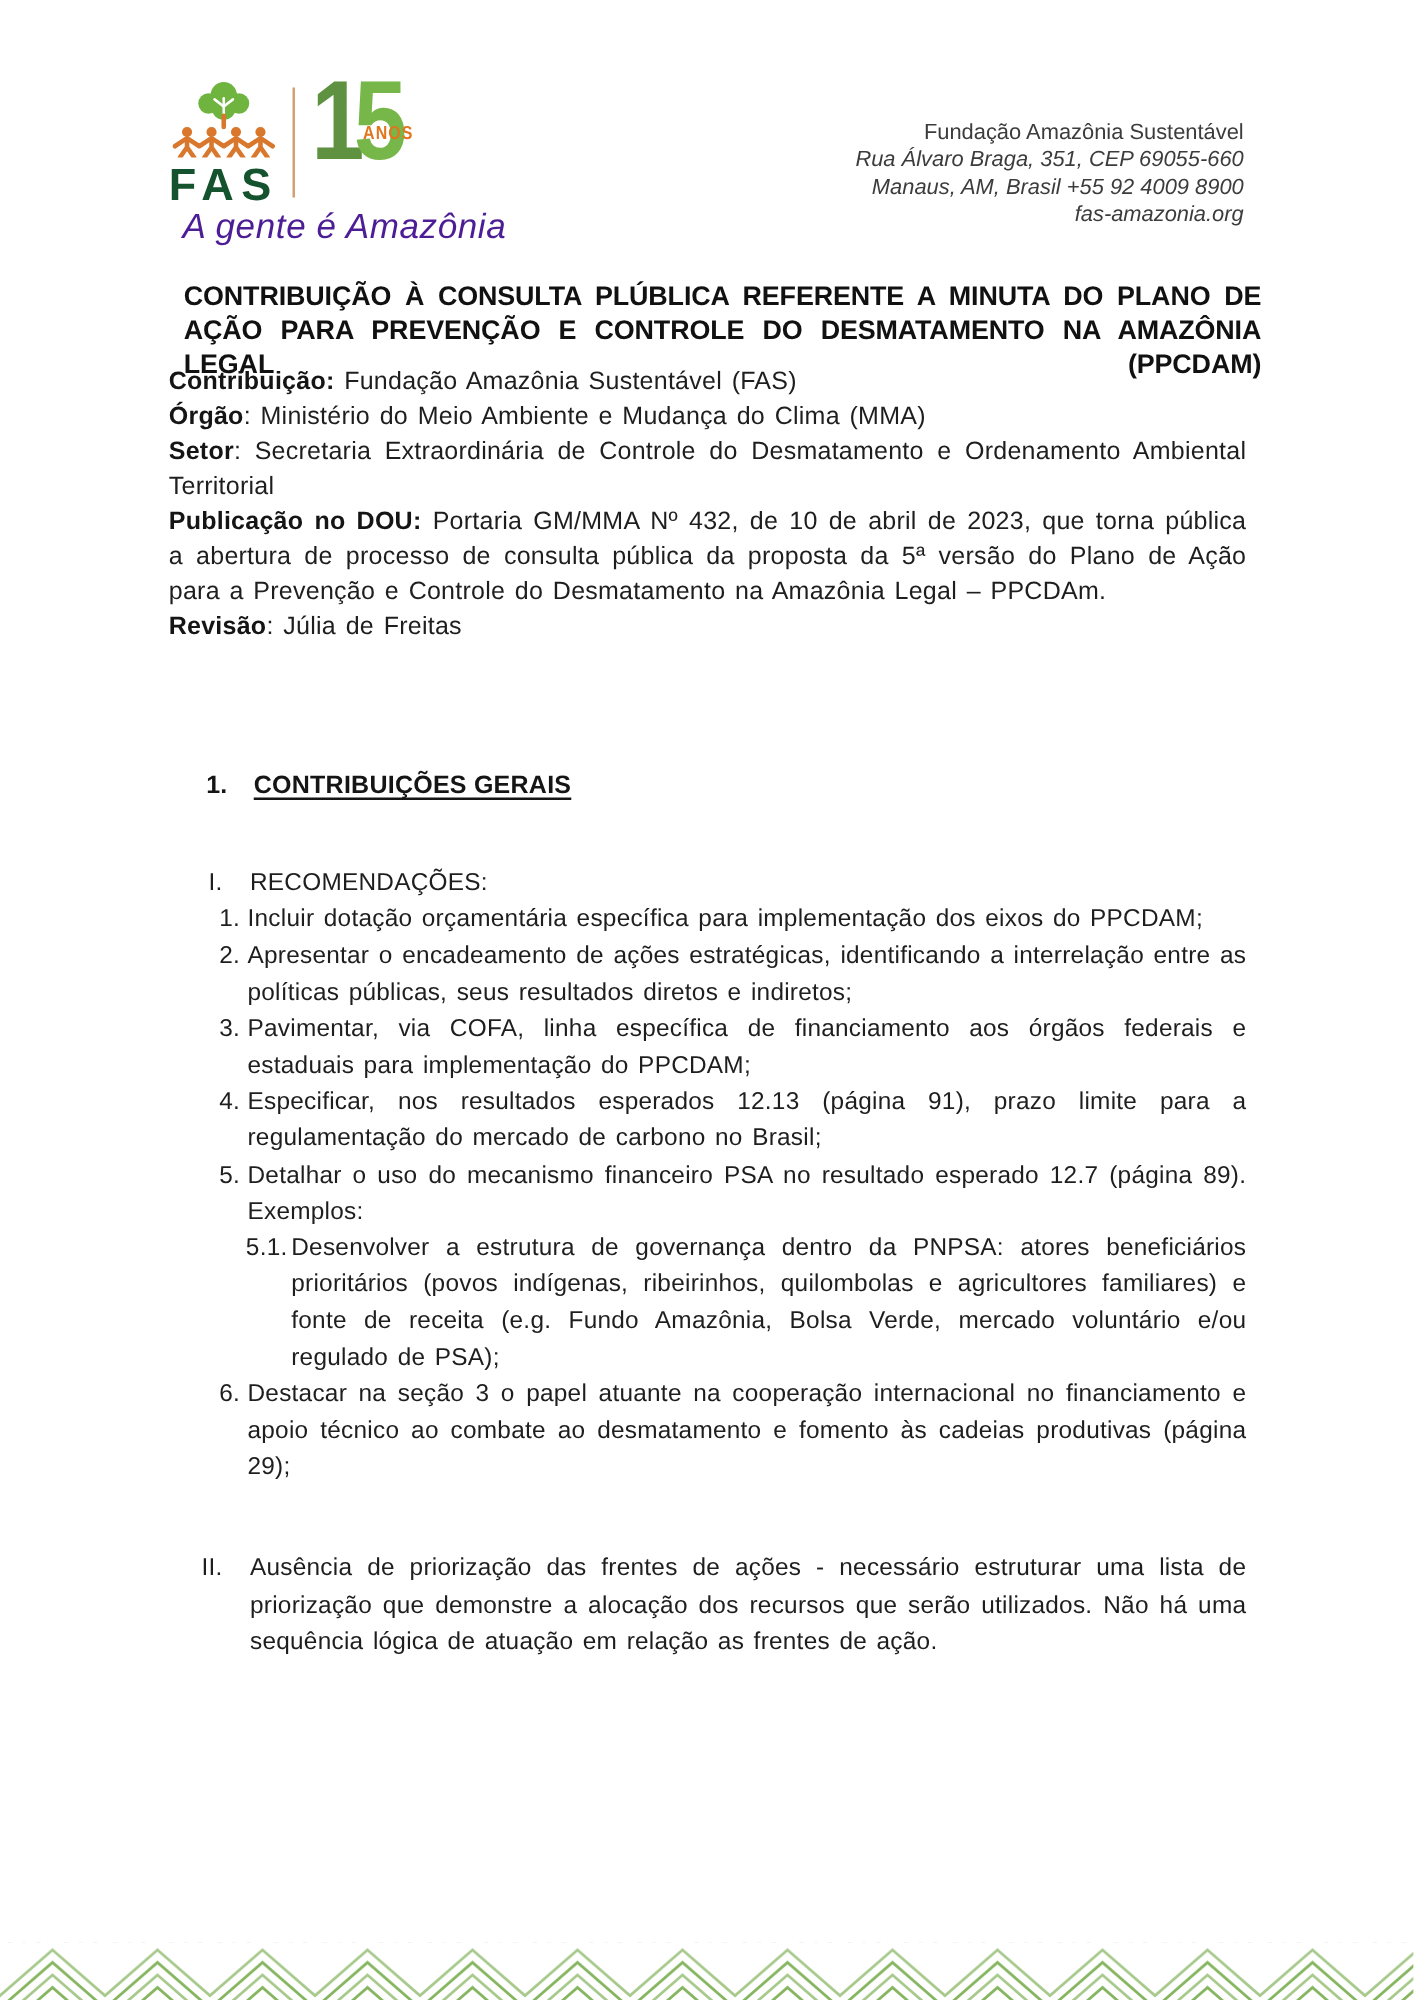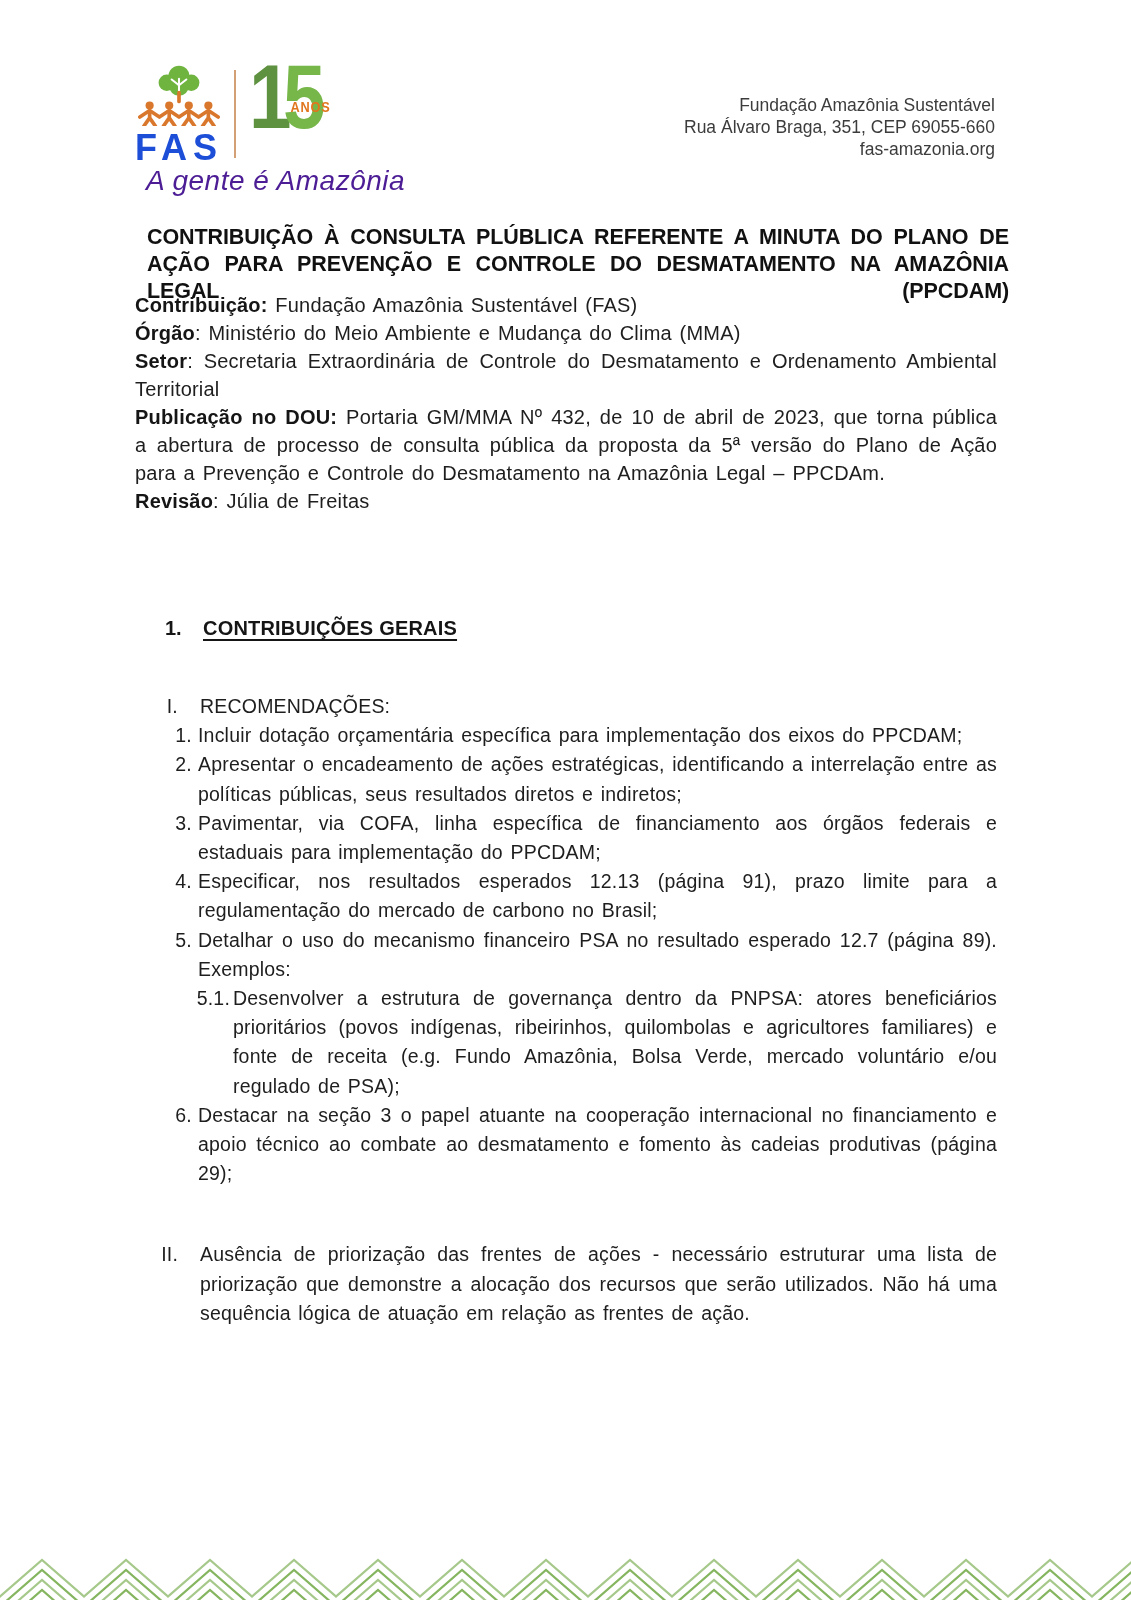--- a/index.html
+++ b/index.html
@@ -4,31 +4,31 @@
 <style>
   html,body { margin:0; padding:0; background:#ffffff; }
   .page {
     position:relative; width:1131px; height:1600px; background:#ffffff;
     font-family:"Liberation Sans", sans-serif; color:#1e1e1e; overflow:hidden;
   }
 
   
   .logo { position:absolute; left:138px; top:64px; display:flex; align-items:flex-start; }
   .logo-left { display:flex; flex-direction:column; align-items:center; width:82px; }
-  .fas-text { font-size:36px; font-weight:bold; color:#1d4ed8; letter-spacing:6px; line-height:1; margin-top:4px; }
+  .fas-text { font-size:36px; font-weight:bold; color:#14532d; letter-spacing:6px; line-height:1; margin-top:4px; }
   .logo-divider { width:2px; height:88px; background:#D2A074; margin:6px 13px 0 14px; }
   .logo-15 { position:relative; line-height:0.78; margin-top:-2px; transform:scaleX(0.85); transform-origin:left top; white-space:nowrap; }
   .digit-1 { font-size:90px; font-weight:bold; color:#5E9140; letter-spacing:-10px; }
   .digit-5 { font-size:90px; font-weight:bold; color:#77B74A; }
   .anos { position:absolute; right:-6px; bottom:20px; font-size:15px; font-weight:bold; color:#E1761F; letter-spacing:1px; }
   .tagline { position:absolute; left:146px; top:165px; font-style:italic; color:#4c1d95; font-size:28px; letter-spacing:0.5px; }
 
   
   .contact { position:absolute; left:135px; top:82px; width:860px; text-align:right; font-size:17.5px; line-height:22px; color:#3c3c3c;margin-top:12px; }
-  .contact .it { }
+  .contact .it { font-style:italic; }
 
   
   .doc-title {
     position:absolute; left:135px; top:212px; width:862px;
     font-weight:bold; font-size:21.5px; line-height:27px; color:#111;
     text-align:justify; text-align-last:justify; letter-spacing:-0.1px;
   }
 
   
   .meta { position:absolute; left:135px; top:291px; width:862px; font-size:20px; line-height:28px; text-align:justify; letter-spacing:0.2px; word-spacing:2px; }
@@ -94,20 +94,21 @@
     <div class="logo-15">
       <span class="digit-1">1</span><span class="digit-5">5</span>
       <span class="anos">ANOS</span>
     </div>
   </div>
   <div class="tagline">A gente é Amazônia</div>
 
   <div class="contact">
     <div>Fundação Amazônia Sustentável</div>
     <div class="it">Rua Álvaro Braga, 351, CEP 69055-660</div>
+    <div class="it">Manaus, AM, Brasil +55 92 4009 8900</div>
     <div class="it">fas-amazonia.org</div>
   </div>
 
   <h1 class="doc-title" style="margin:12px;">CONTRIBUIÇÃO À CONSULTA PLÚBLICA REFERENTE A MINUTA DO PLANO DE AÇÃO PARA PREVENÇÃO E CONTROLE DO DESMATAMENTO NA AMAZÔNIA LEGAL (PPCDAM)</h1>
 
   <div class="meta">
     <p><strong>Contribuição:</strong><span> Fundação Amazônia Sustentável (FAS)</span></p>
     <p><strong>Órgão</strong><span>: Ministério do Meio Ambiente e Mudança do Clima (MMA)</span></p>
     <p><strong>Setor</strong><span>: Secretaria Extraordinária de Controle do Desmatamento e Ordenamento Ambiental Territorial</span></p>
     <p><strong>Publicação no DOU:</strong><span> Portaria GM/MMA Nº 432, de 10 de abril de 2023, que torna pública a abertura de processo de consulta pública da proposta da 5ª versão do Plano de Ação para a Prevenção e Controle do Desmatamento na Amazônia Legal – PPCDAm.</span></p>

